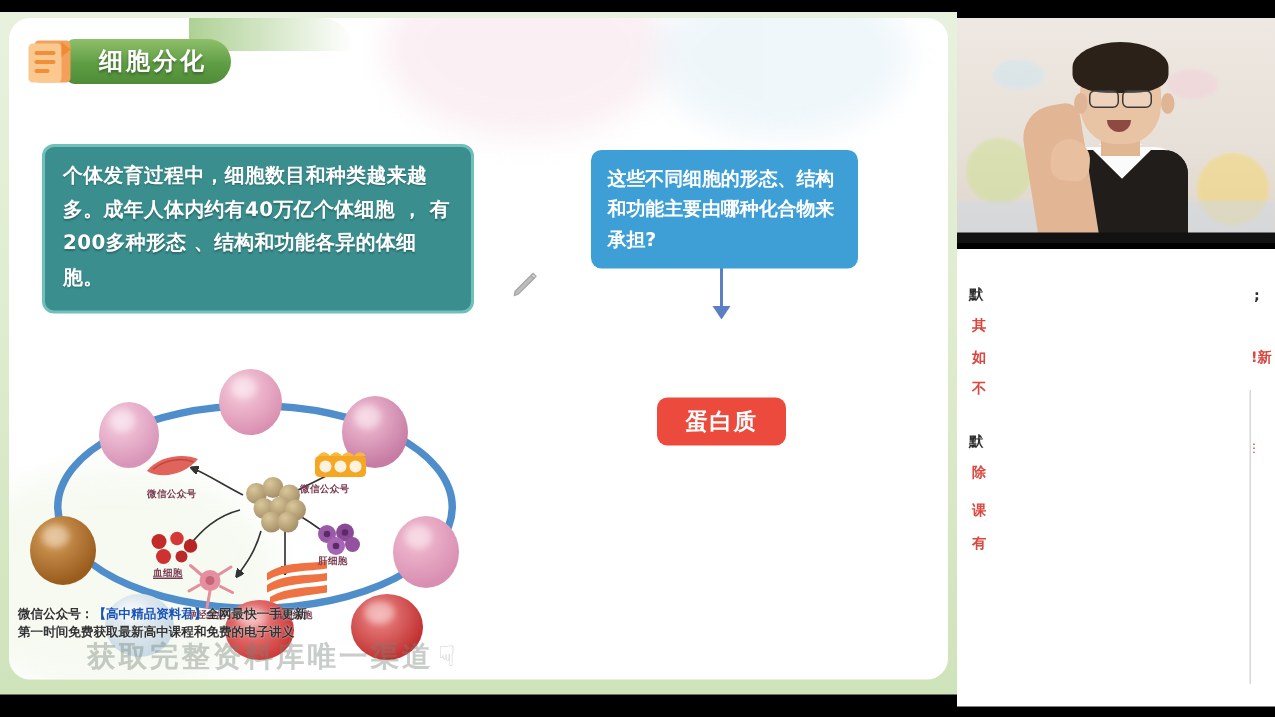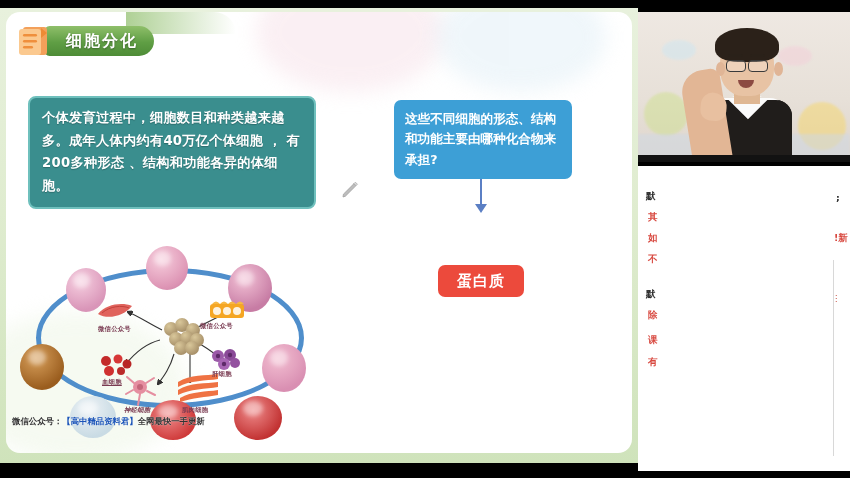--- a/index.html
+++ b/index.html
@@ -354,20 +354,25 @@
           <div class="lbl" style="left:92px;  top:128px;text-decoration:underline;">血细胞</div>
           <div class="lbl" style="left:202px; top:120px;">肝细胞</div>
           <div class="lbl" style="left:114px; top:156px;font-style:italic;">神经细胞</div>
           <div class="lbl" style="left:172px; top:156px;">肌肉细胞</div>
         </div>
 
         <div id="wm-lines">
           <div>
             <span>微信公众号：</span><span class="hl">【高中精品资料君】</span><span>全网最快一手更新</span>
           </div>
+          <div>第一时间免费获取最新高中课程和免费的电子讲义</div>
+        </div>
+        <div id="wm-big">
+          <span>获取完整资料库唯一渠道</span>
+          <span>☟</span>
         </div>
 
       </div>
     </div>
   </div>
 
   <div id="right-col">
 
     <div id="video-panel">
       <div class="vid-bg"></div>

